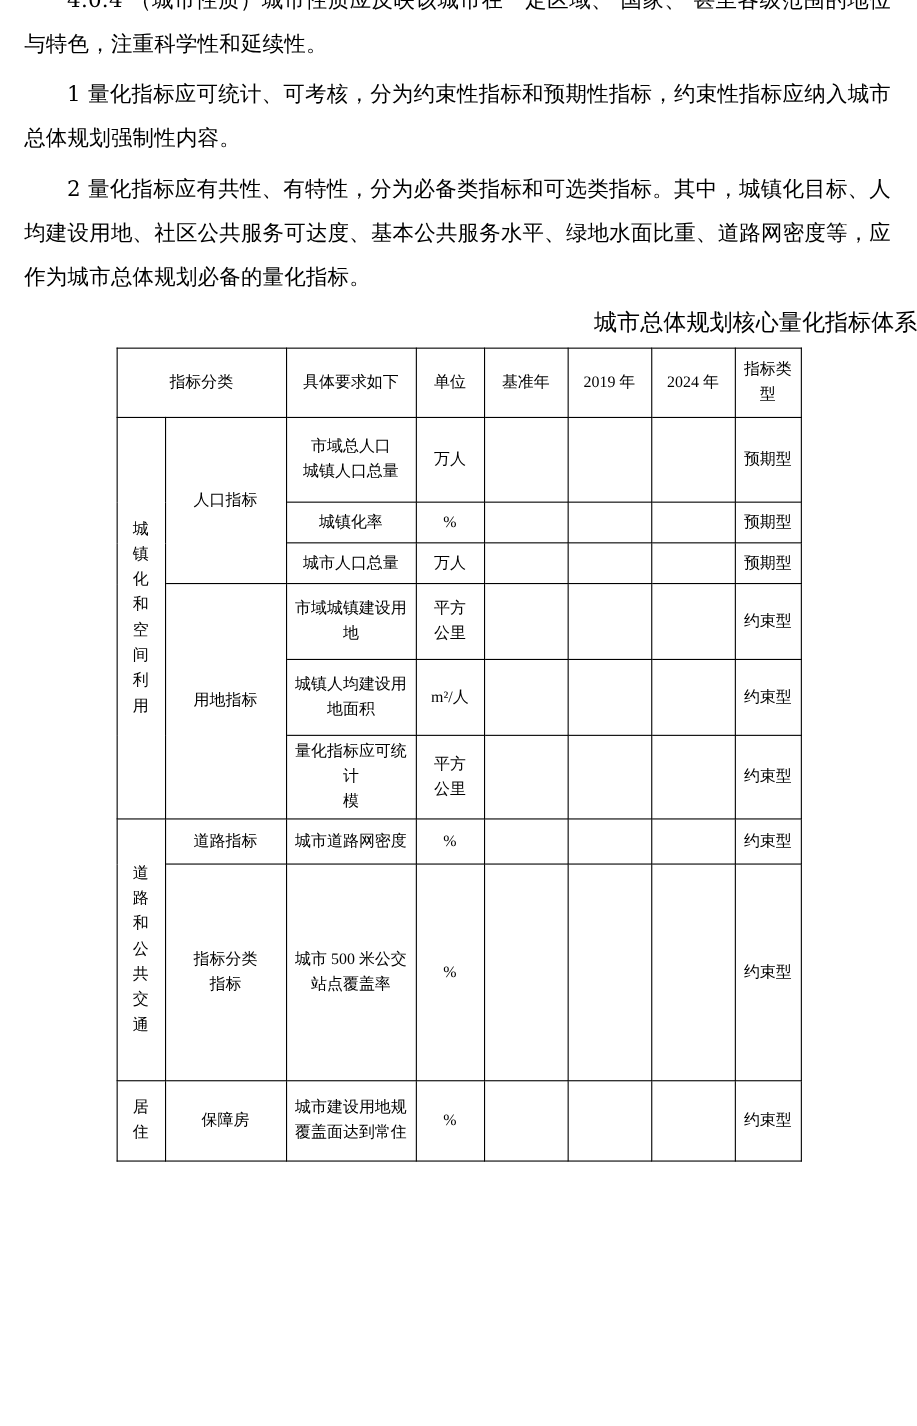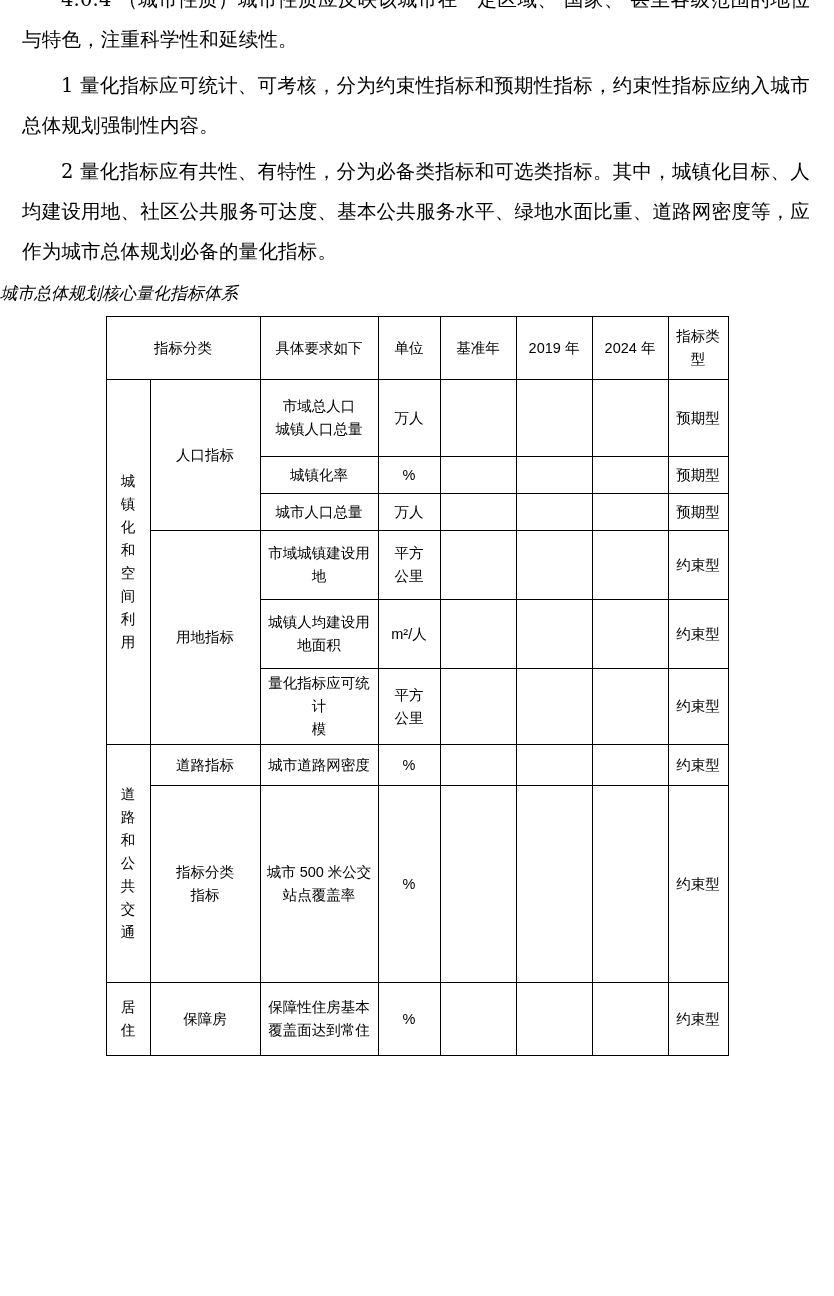--- a/index.html
+++ b/index.html
@@ -31,33 +31,32 @@
     line-height: 40px;
     text-align: justify;
     text-justify: inter-ideograph;
     text-indent: 2em;
     letter-spacing: 0.2px;
   }
   p.para.clipped-top {
     margin-top: -20px;
   }
   .table-caption {
-    text-align: left;
-    font-size: 17px;
+    text-align: right;
+    font-size: 21px;
     line-height: 30px;
     margin: 6px 0 4px 0;
     font-family: "DejaVu Sans", "Liberation Sans", sans-serif;
-    font-style: italic;
   }
   table.ind {
     border-collapse: collapse;
     width: 622px;
     margin: 8px auto;
     table-layout: fixed;
-    font-family: Liberation Sans, sans-serif;
+    font-family: Liberation Serif, serif;
   }
   table.ind td {
     border: 1px solid #000000;
     text-align: center;
     vertical-align: middle;
     font-size: 14.5px;
     line-height: 23px;
     padding: 3px 2px;
   }
   td.vert {
@@ -233,21 +232,21 @@
         <td>约束型</td>
       </tr>
 
       <tr>
         <td class="vert">
           <span>居</span>
           <span>住</span>
         </td>
         <td>保障房</td>
         <td style="height:66px">
-          <div>保障性住房基本</div>
+          <div>城市建设用地规</div>
           <div>覆盖面达到常住</div>
         </td>
         <td>%</td>
         <td></td>
         <td></td>
         <td></td>
         <td>约束型</td>
       </tr>
     </tbody>
   </table>

